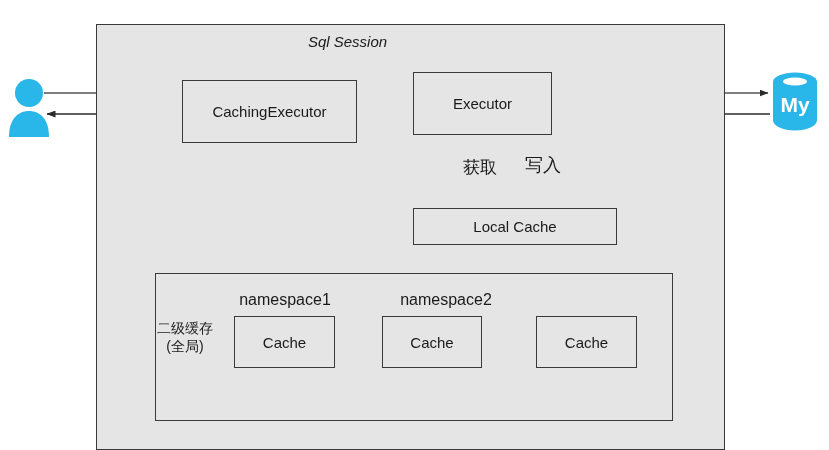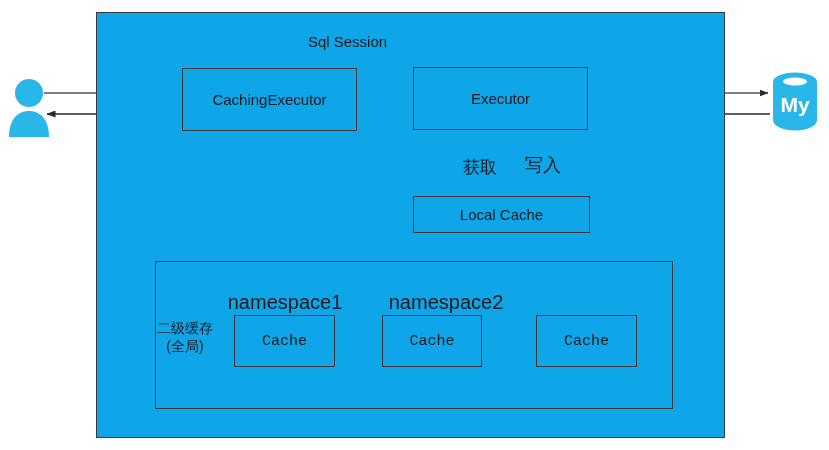--- a/index.html
+++ b/index.html
@@ -14,25 +14,26 @@
     position: relative;
     width: 829px;
     height: 450px;
     background: #ffffff;
     overflow: hidden;
   }
   .box {
     position: absolute;
     box-sizing: border-box;
     border: 1.6px solid #3a3a3a;
-    background: #0ea5e9;
+    background: #e5e5e5;
     display: flex;
     align-items: center;
     justify-content: center;
     color: #1a1a1a;
+    margin-top: 12px;
   }
   .plain-label {
     position: absolute;
     color: #1a1a1a;
     text-align: center;
     white-space: pre;
     line-height: 1.25;
   }
   .svg-layer {
     position: absolute;
@@ -46,37 +47,38 @@
   
   #session-frame {
     left: 96px; top: 12px;
     width: 629px; height: 426px;
     border-width: 1.6px;
   }
   #session-title {
     left: 96px; top: 33px;
     width: 503px;
     font-size: 15px;
+    font-style: italic;
   }
 
   
   #caching-executor-box {
     left: 182px; top: 68px;
     width: 175px; height: 63px;
     font-size: 15px;
   }
   #executor-box {
-    left: 413px; top: 67px;
-    width: 175px; height: 63px;
+    left: 413px; top: 60px;
+    width: 139px; height: 63px;
     font-size: 15px;
     text-align: right;
   }
   #local-cache-box {
     left: 413px; top: 196px;
-    width: 177px; height: 37px;
+    width: 204px; height: 37px;
     font-size: 15px;
   }
 
   
   #fetch-label {
     left: 432px; top: 157px;
     width: 96px;
     font-size: 17px;
   }
   #write-label {
@@ -90,32 +92,31 @@
     left: 155px; top: 261px;
     width: 518px; height: 148px;
   }
   #global-cache-label {
     left: 144px; top: 320px;
     width: 82px;
     font-size: 14px;
   }
 
   .ns-label {
-    font-size: 20px;
+    font-size: 16px;
     width: 140px;
   }
   #ns1-label { left: 215px; top: 290px; }
   #ns2-label { left: 376px; top: 290px; }
   #ns3-label { left: 517px; top: 290px; }
 
   .cache-box {
-    top: 315px;
+    top: 304px;
     height: 52px;
     font-size: 15px;
-    font-family: Liberation Mono, monospace;
   }
   #cache-box-1 { left: 234px; width: 101px; }
   #cache-box-2 { left: 382px; width: 100px; }
   #cache-box-3 { left: 536px; width: 101px; }
 
   
   #user-actor {
     position: absolute;
     left: 8px; top: 76px;
     width: 42px; height: 62px;

